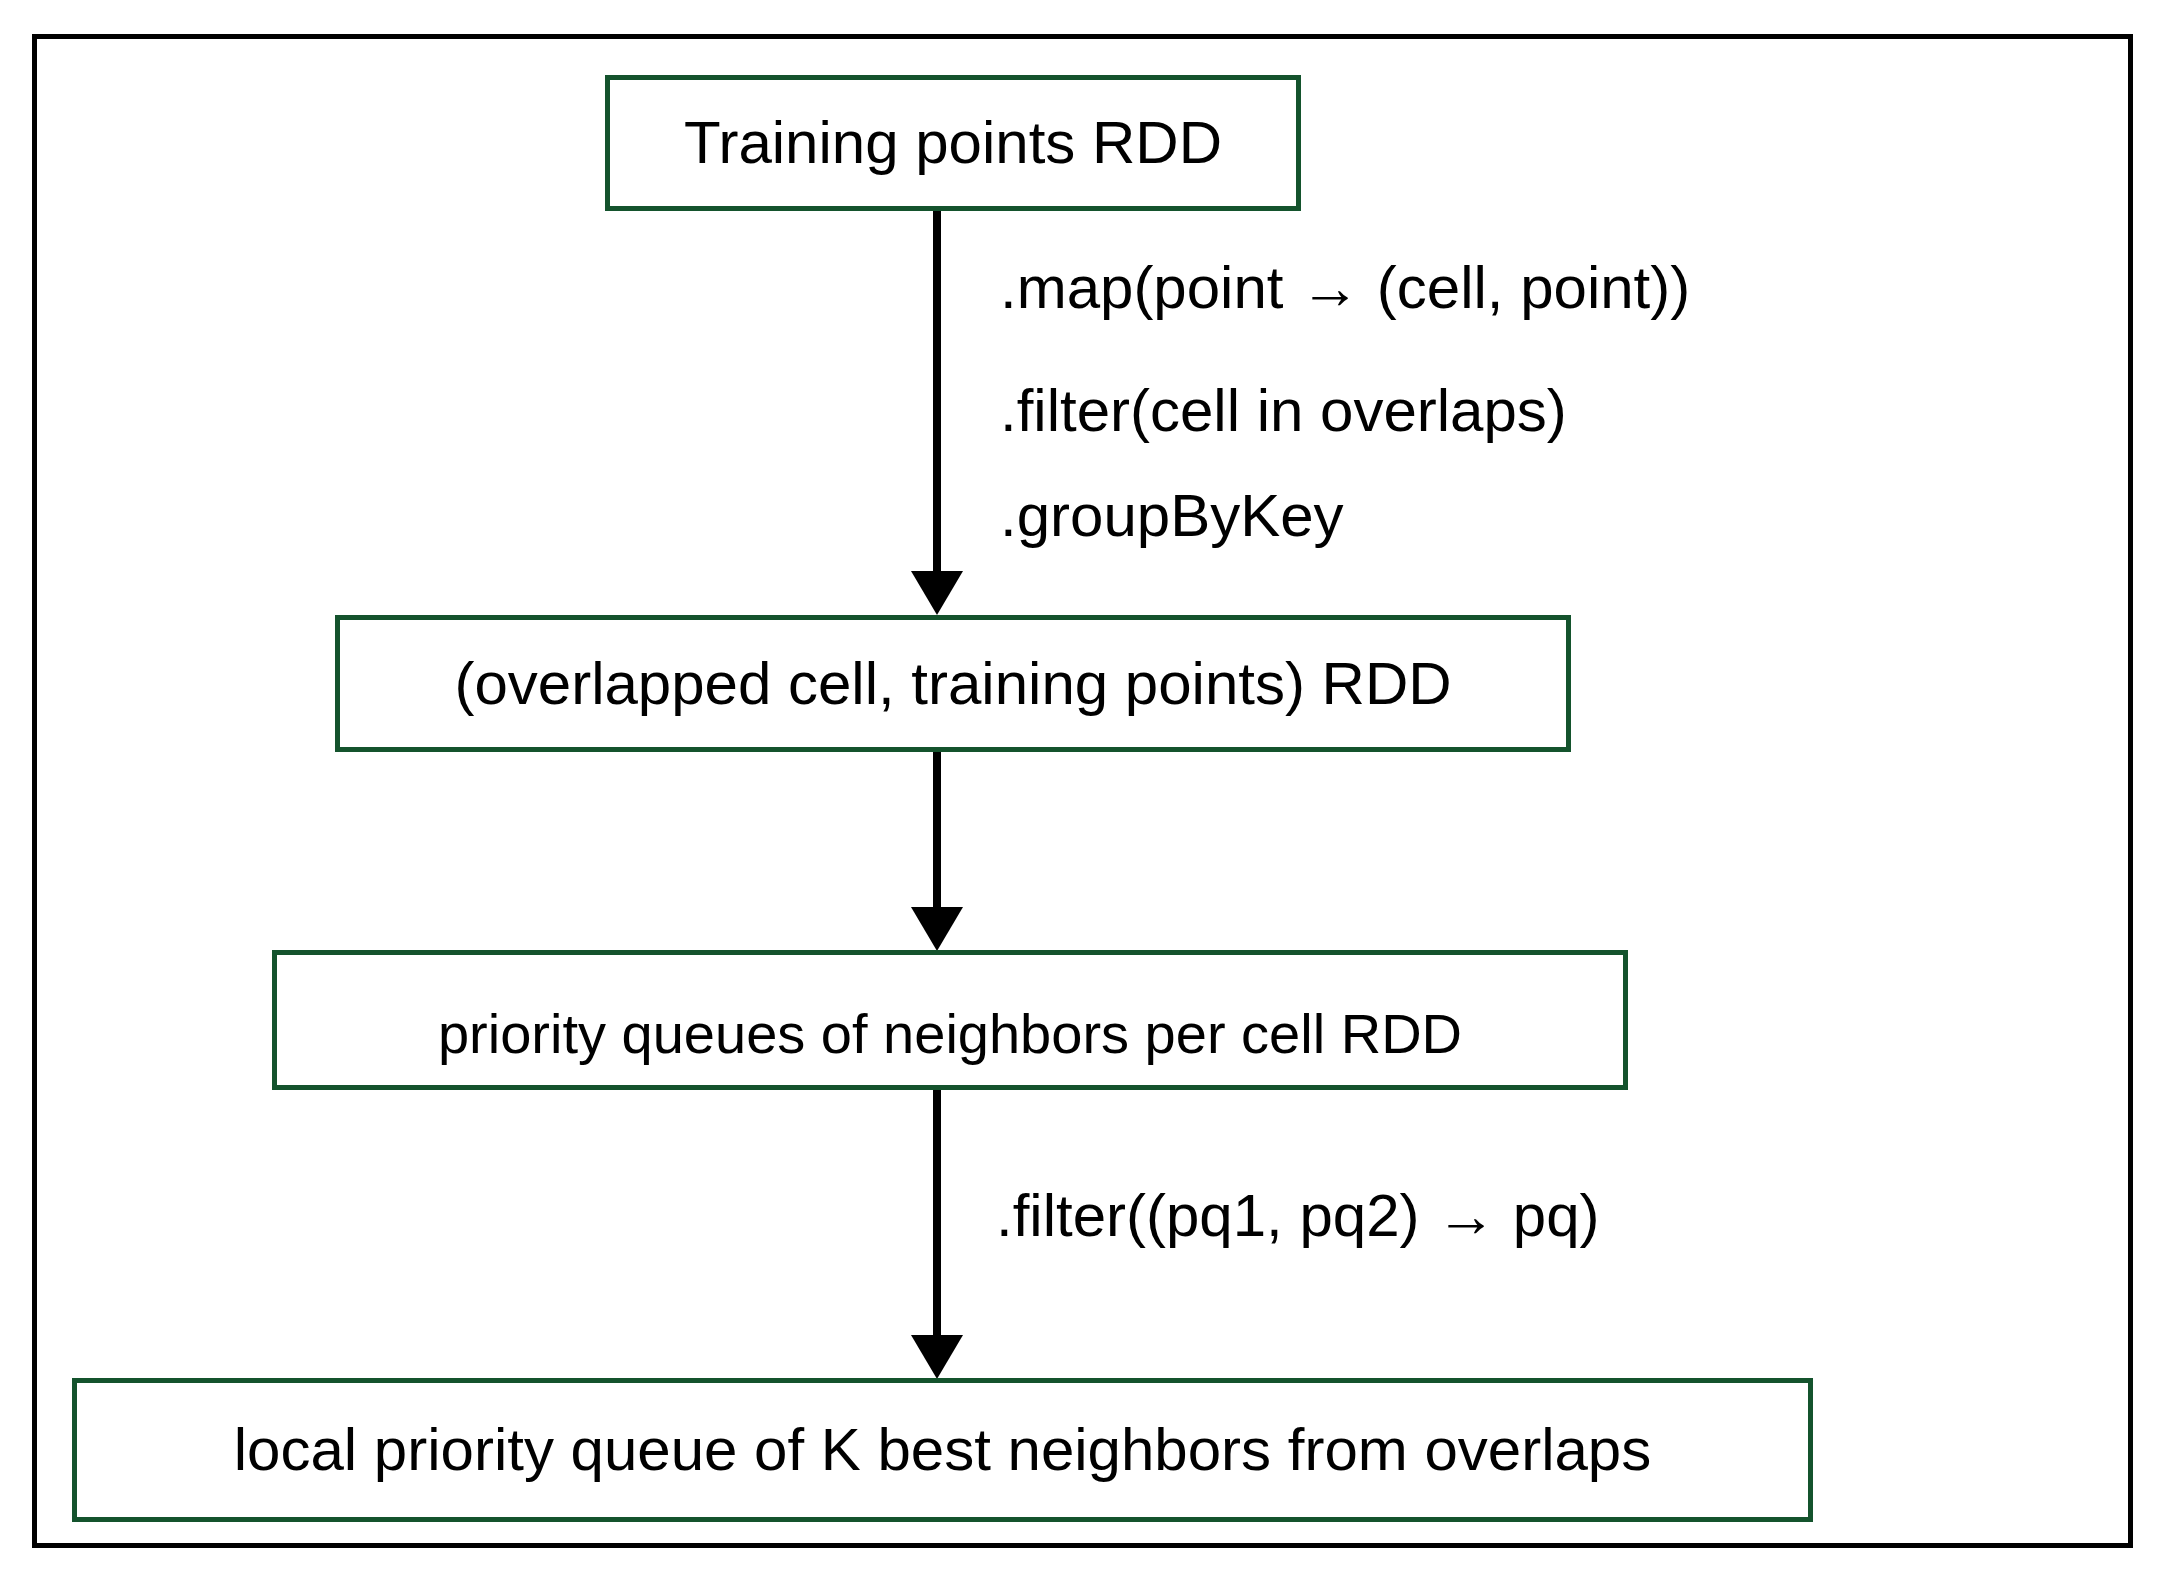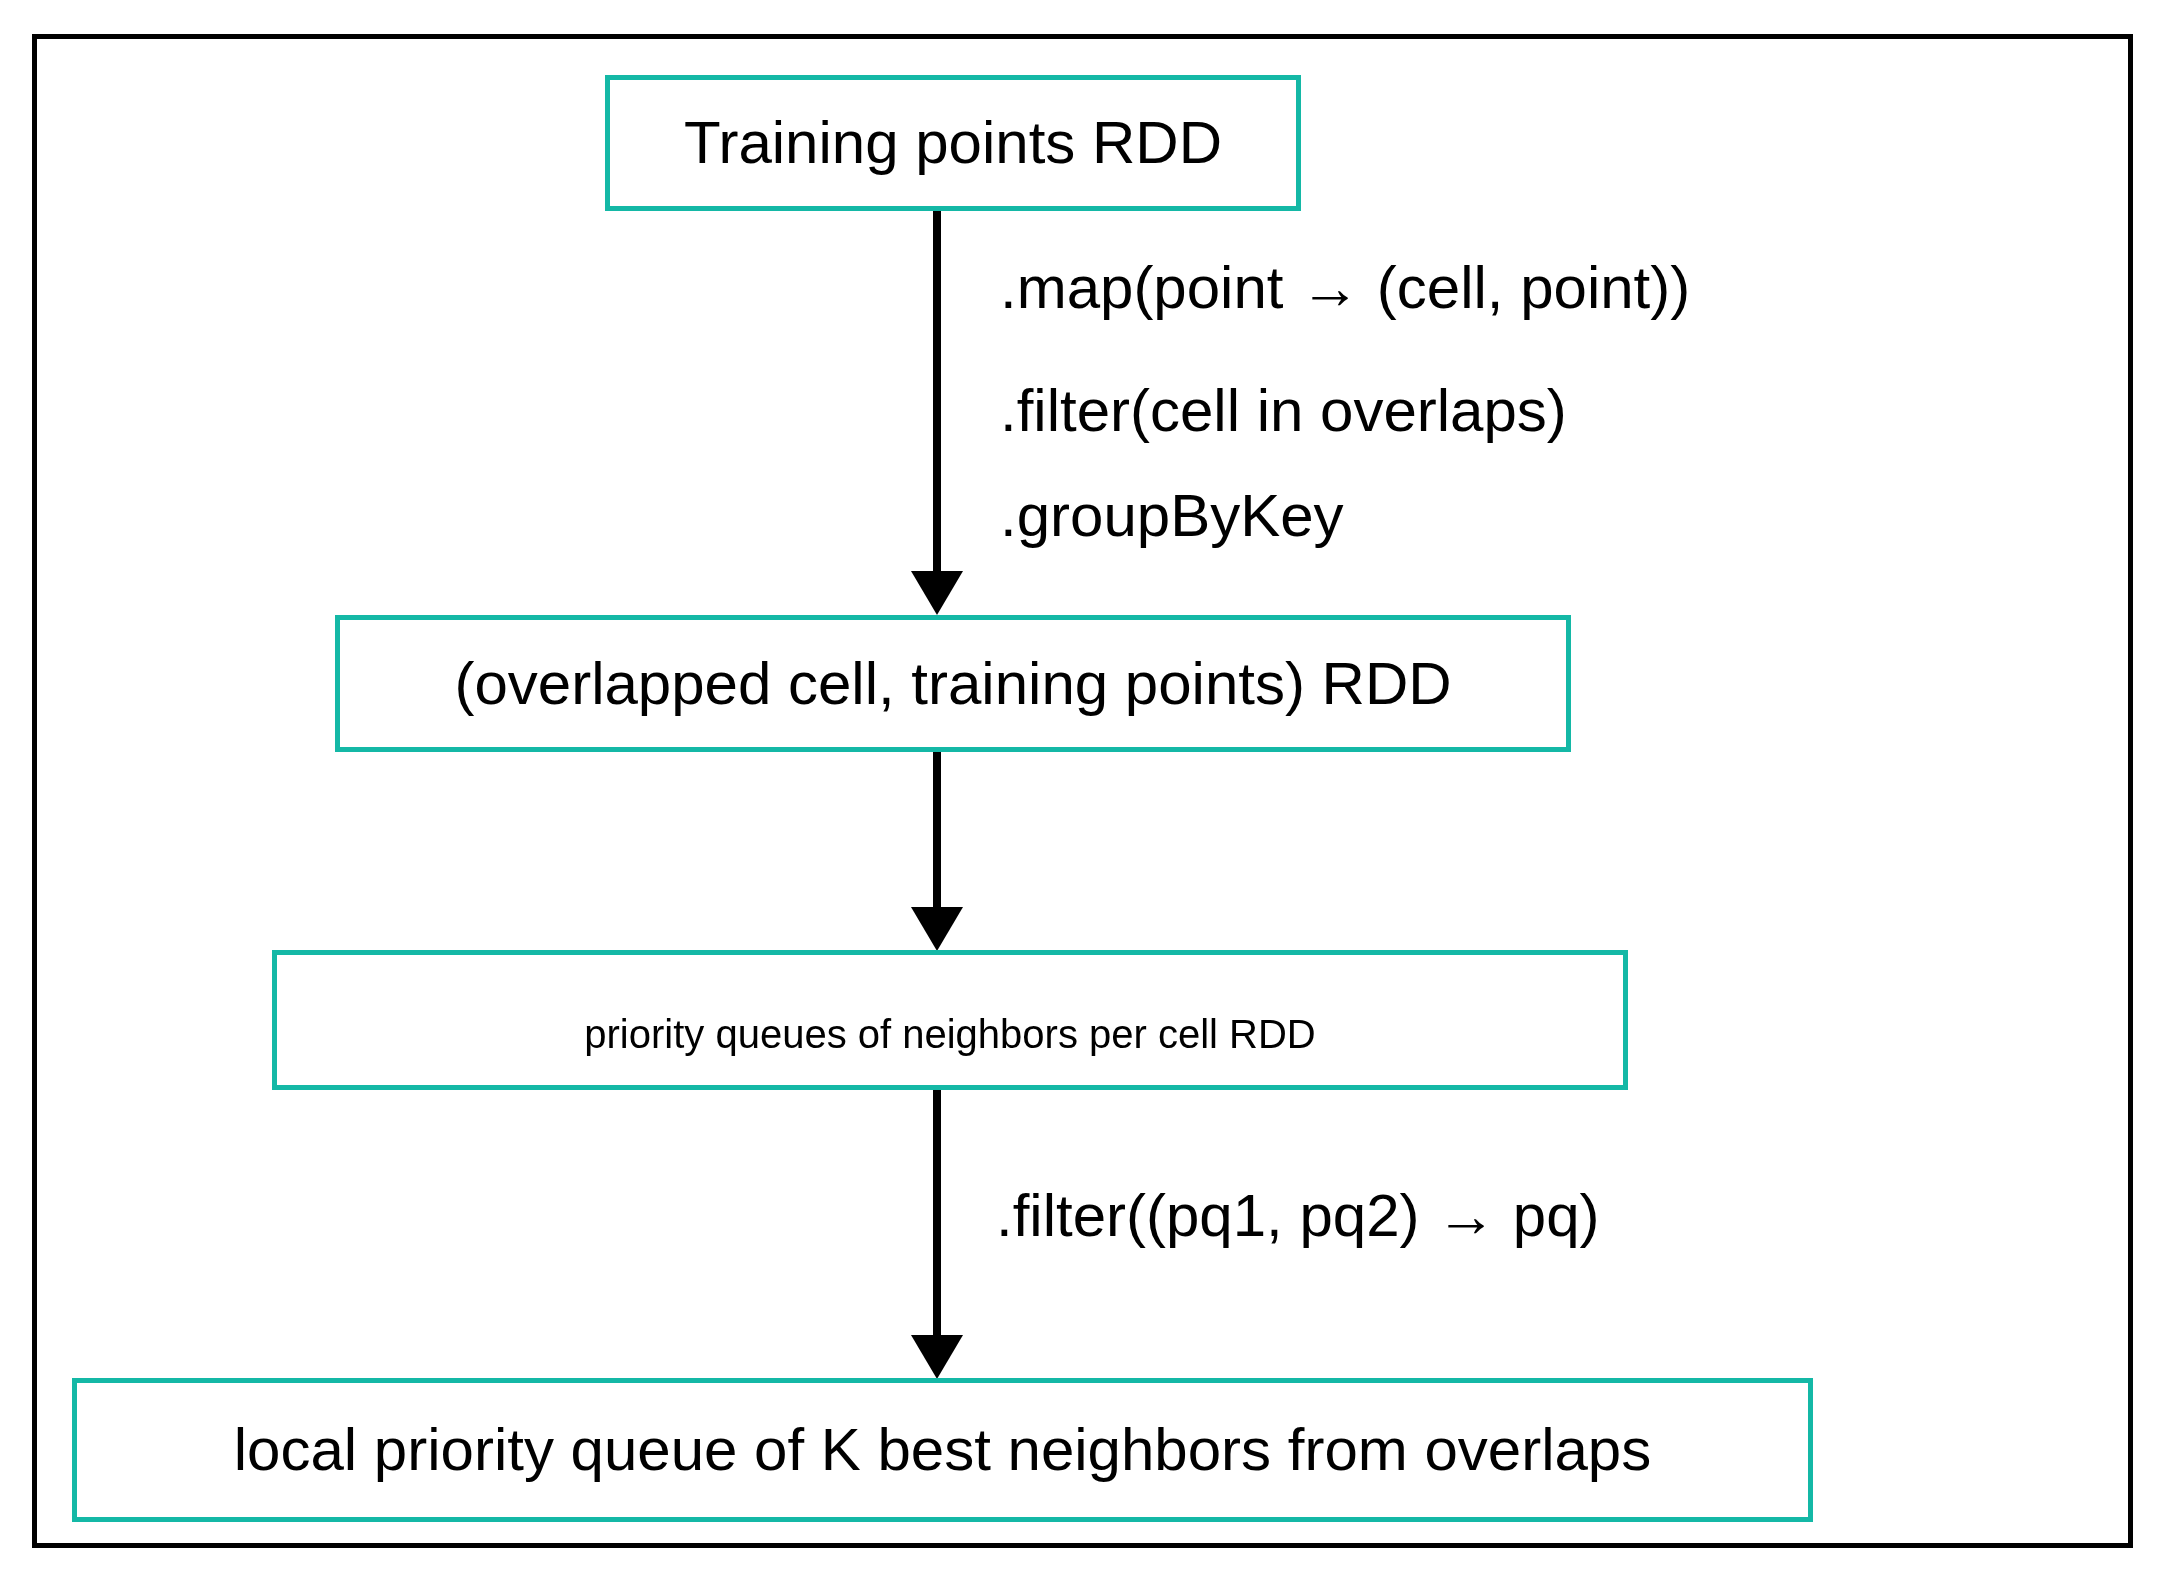--- a/index.html
+++ b/index.html
@@ -22,40 +22,40 @@
     top: 34px;
     width: 2101px;
     height: 1514px;
     border: 5px solid #000000;
     box-sizing: border-box;
   }
   
   .node {
     position: absolute;
     box-sizing: border-box;
-    border: 5px solid #14b8a6;
+    border: 5px solid #14532d;
     background: #ffffff;
     display: flex;
     align-items: center;
     justify-content: center;
     color: #000000;
     white-space: nowrap;
   }
   .node-label {
     line-height: 1.0;
     letter-spacing: 0px;
   }
   #node-1 { left: 605px;  top: 75px;   width: 696px;  height: 136px; }
   #node-2 { left: 335px;  top: 615px;  width: 1236px; height: 137px; }
   #node-3 { left: 272px;  top: 950px;  width: 1356px; height: 140px; }
   #node-4 { left: 72px;   top: 1378px; width: 1741px; height: 144px; }
 
   #node-1 .node-label { font-size: 60px; }
   #node-2 .node-label { font-size: 60px; }
-  #node-3 .node-label { font-size: 40px; margin-top: 28px; }
+  #node-3 .node-label { font-size: 56px; margin-top: 28px; }
   #node-4 .node-label { font-size: 60px; }
 
   
   .arrow {
     position: absolute;
     left: 933px;
     width: 8px;
     background: #000000;
   }
   .arrowhead {

